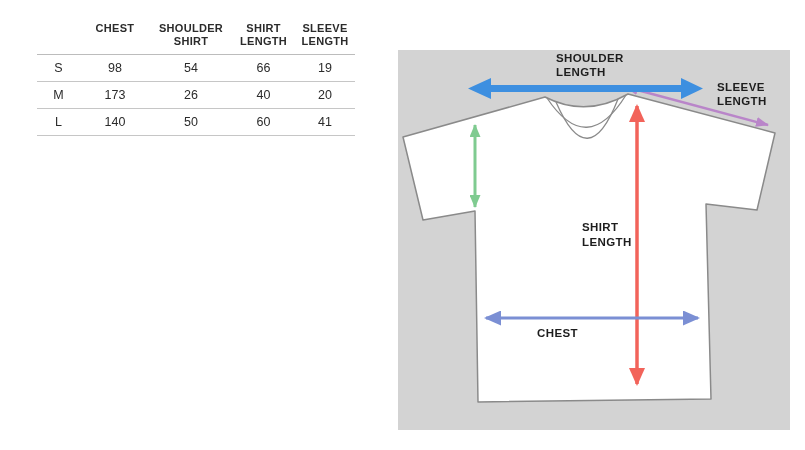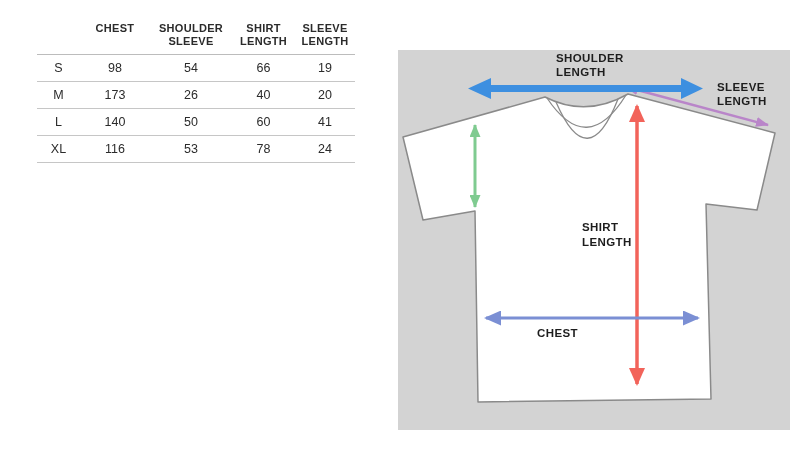--- a/index.html
+++ b/index.html
@@ -69,21 +69,21 @@
       <col class="col-size">
         <col class="col-chest">
         <col class="col-shoulder">
       <col class="col-shirt">
         <col class="col-sleeve">
     </colgroup>
     <thead>
       <tr>
         <th></th>
         <th>CHEST</th>
-        <th>SHOULDER SLEEVE</th>
+        <th>SHOULDER SHIRT</th>
         <th>SHIRT LENGTH</th>
         <th>SLEEVE LENGTH</th>
       </tr>
     </thead>
     <tbody>
       <tr>
         <td>S</td>
         <td>98</td>
         <td>54</td>
         <td>66</td>
@@ -95,27 +95,20 @@
         <td>26</td>
         <td>40</td>
         <td>20</td>
       </tr>
       <tr>
         <td>L</td>
         <td>140</td>
         <td>50</td>
         <td>60</td>
         <td>41</td>
-      </tr>
-      <tr>
-        <td>XL</td>
-        <td>116</td>
-        <td>53</td>
-        <td>78</td>
-        <td>24</td>
       </tr>
     </tbody>
   </table>
 
   <svg class="diagram-svg" width="392" height="381" viewBox="398 50 392 381" xmlns="http://www.w3.org/2000/svg">
     <defs>
       <marker id="arrow-green" markerUnits="userSpaceOnUse" markerWidth="13" markerHeight="11" refX="12" refY="5.5" orient="auto-start-reverse">
         <path d="M0,0 L13,5.5 L0,11 Z" fill="#7fcb90"></path>
       </marker>
       <marker id="arrow-red" markerUnits="userSpaceOnUse" markerWidth="18" markerHeight="16" refX="16" refY="8" orient="auto-start-reverse">

